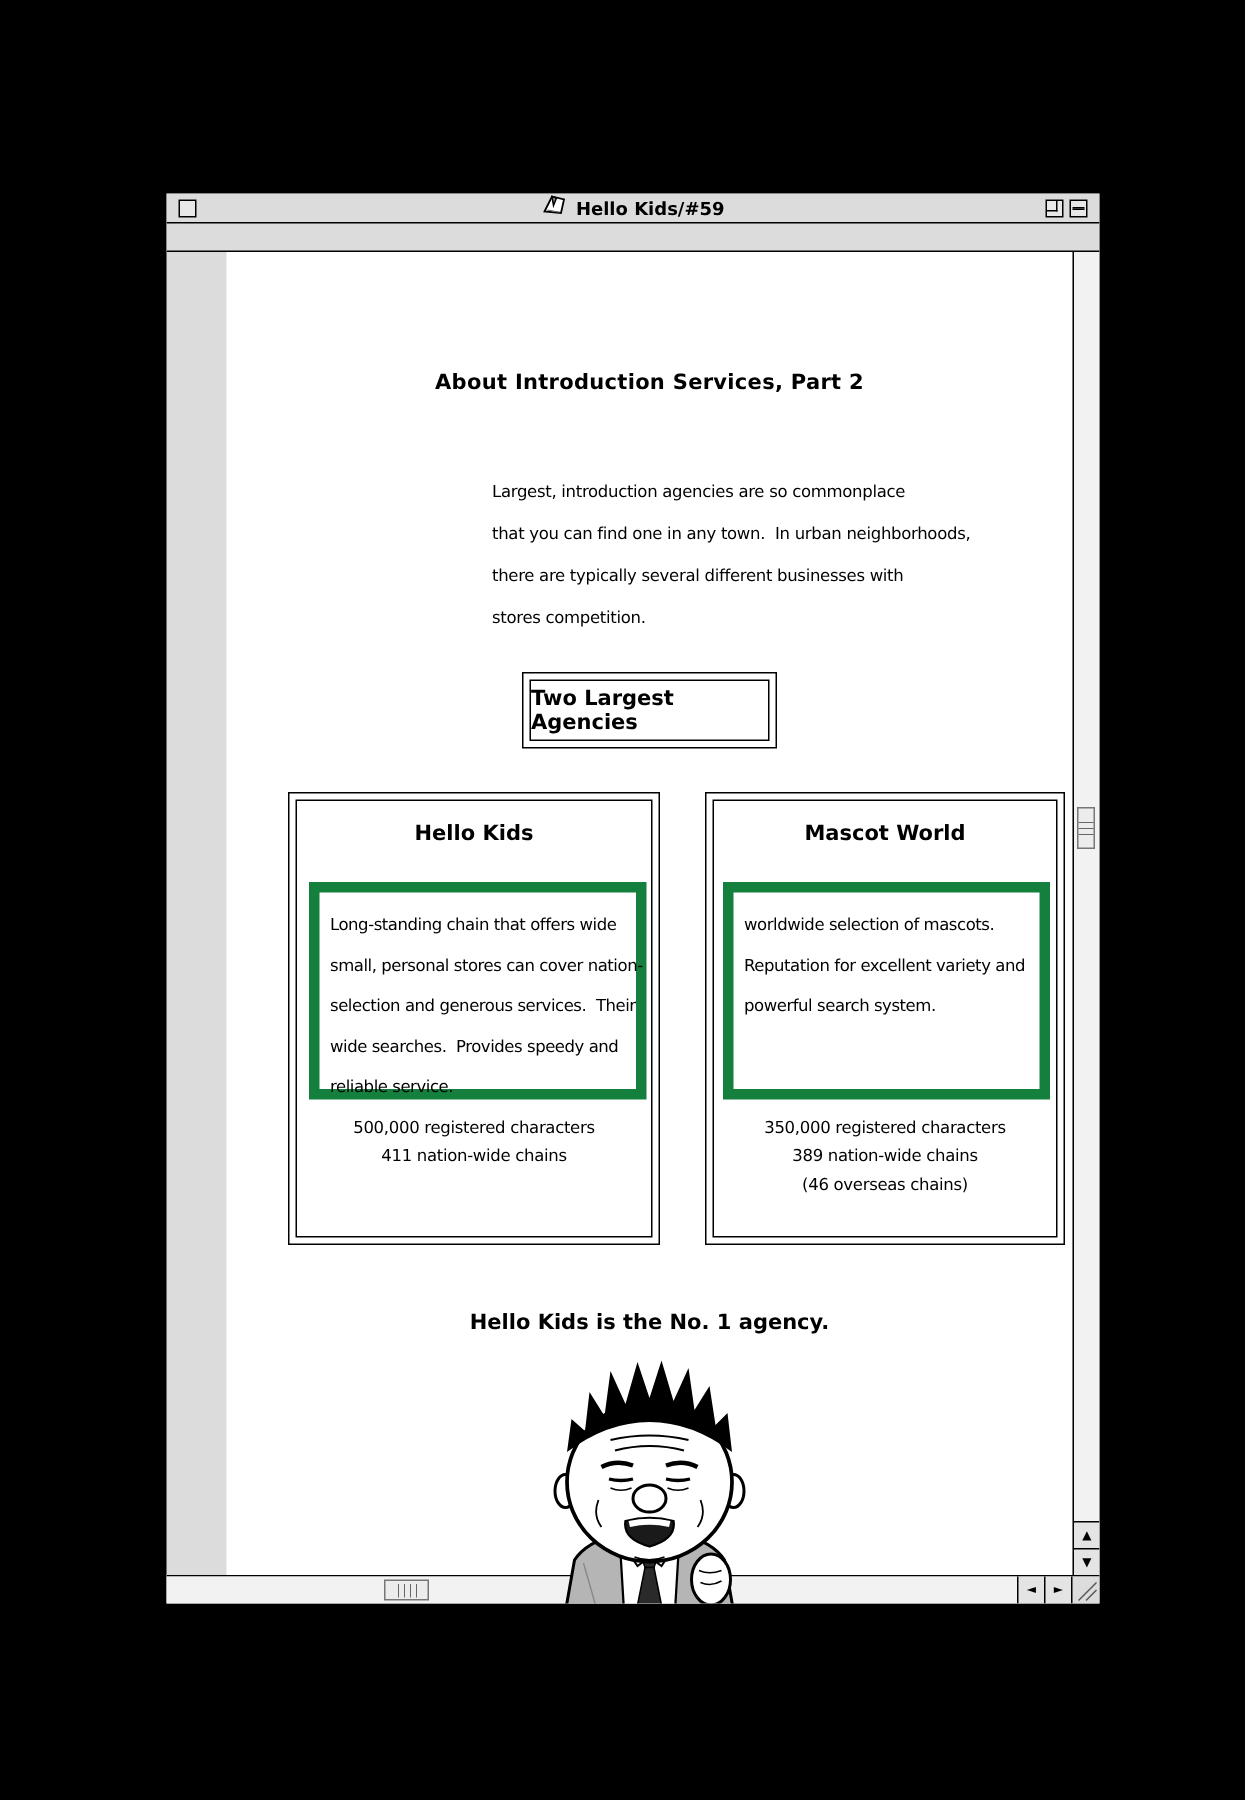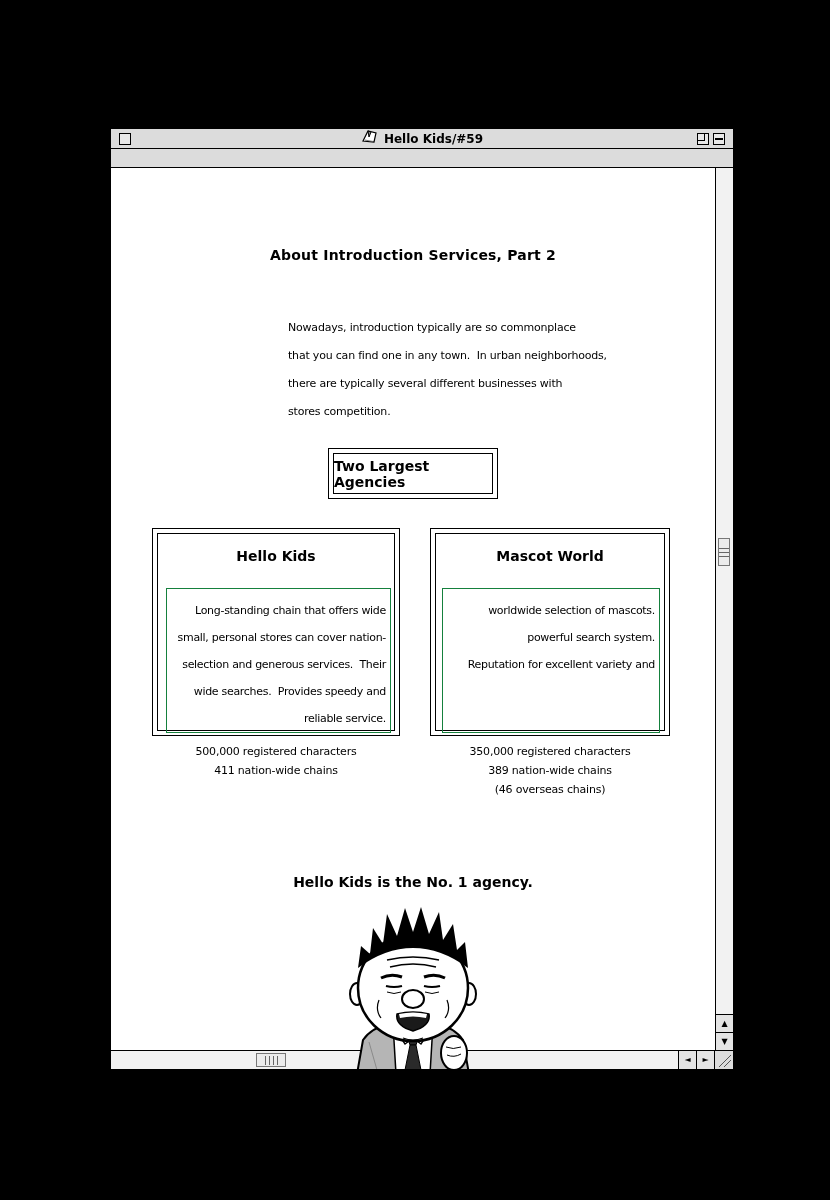--- a/index.html
+++ b/index.html
@@ -24,21 +24,21 @@
     position:absolute; top:4px; width:12px; height:12px;
     background:#e8e8e8; border:1px solid #000;
   }
   .close-box { left:8px; }
   .zoom-box { right:24px; }
   .zoom-box .inner { position:absolute; left:0px; top:0px; width:7px; height:7px; border-right:1px solid #000; border-bottom:1px solid #000; }
   .collapse-box { right:8px; }
   .collapse-box .inner { position:absolute; left:1px; top:4px; width:8px; height:2px; border-top:1px solid #000; border-bottom:1px solid #000; }
   .toolbar-strip { height:19px; background:#dcdcdc; border-bottom:1px solid #000; flex:0 0 auto; }
 
-  .window-body { flex:1 1 auto; display:flex; min-height:0; }
+  .window-body { flex:1 1 auto; display:flex; min-height:0;padding-left:40px; }
   .content {
     flex:1 1 auto; background:#fff; position:relative; overflow:visible;
   }
 
   
   .vscrollbar {
     flex:0 0 18px; background:#f2f2f2; border-left:1px solid #000; position:relative;
   }
   .vthumb {
     position:absolute; left:2px; top:370px; width:12px; height:28px;
@@ -88,33 +88,33 @@
   .section-box {
     position:absolute; top:280px; left:50%; transform:translateX(-50%);
     width:170px; height:51px; border:1px solid #000; background:#fff; padding:4px;
   }
   .section-box-inner {
     border:1px solid #000; width:100%; height:100%;
     display:flex; align-items:center; justify-content:center;
     font-size:14px; font-weight:bold;
   }
   .card {
-    position:absolute; top:360px; height:208px;
+    position:absolute; top:360px; height:302px;
     border:1px solid #000; background:#fff; padding:4px;
   }
   .card-left { left:41px; width:248px; }
   .card-right { left:319px; width:240px; }
   .card-inner { border:1px solid #000; width:100%; height:100%; position:relative; }
   .card-title {
     position:absolute; top:14px; left:0; width:100%; text-align:center;
     font-size:14px; font-weight:bold;
   }
   .desc-box {
-    position:absolute; top:54px; height:145px; border:1px solid #15803d;
-    padding:8px 4px 0 7px; font-size:11px; letter-spacing:-0.3px; line-height:27px;text-align:right;
+    position:absolute; top:54px; height:145px; border:7px solid #15803d;
+    padding:8px 4px 0 7px; font-size:11px; letter-spacing:-0.3px; line-height:27px;
   }
   .card-left .desc-box { left:8px; width:225px; }
   .card-right .desc-box { left:6px; width:218px; }
   .card-stats {
     position:absolute; top:208px; left:0; width:100%; text-align:center;
     font-size:11px; letter-spacing:-0.2px; line-height:19px;
   }
   .conclusion {
     position:absolute; top:706px; left:0; width:100%; text-align:center;
     font-size:14px; font-weight:bold;
@@ -151,21 +151,21 @@
     </div>
 
     <div class="toolbar-strip"></div>
 
     <div class="window-body">
       <div class="content">
 
         <div class="doc-heading">About Introduction Services, Part 2</div>
 
         <div class="intro">
-          <div class="line">Nowadays, introduction typically are so commonplace</div>
+          <div class="line">Largest, introduction agencies are so commonplace</div>
           <div class="line">that you can find one in any town.  In urban neighborhoods,</div>
           <div class="line">there are typically several different businesses with</div>
           <div class="line">stores competition.</div>
         </div>
 
         <div class="section-box">
           <div class="section-box-inner">Two Largest Agencies</div>
         </div>
 
         <div class="card card-left">
@@ -183,22 +183,22 @@
               <div class="line">411 nation-wide chains</div>
             </div>
           </div>
         </div>
 
         <div class="card card-right">
           <div class="card-inner">
             <div class="card-title">Mascot World</div>
             <div class="desc-box">
               <div class="line">worldwide selection of mascots.</div>
+              <div class="line">Reputation for excellent variety and</div>
               <div class="line">powerful search system.</div>
-              <div class="line">Reputation for excellent variety and</div>
             </div>
             <div class="card-stats">
               <div class="line">350,000 registered characters</div>
               <div class="line">389 nation-wide chains</div>
               <div class="line">(46 overseas chains)</div>
             </div>
           </div>
         </div>
 
         <div class="conclusion">Hello Kids is the No. 1 agency.</div>

